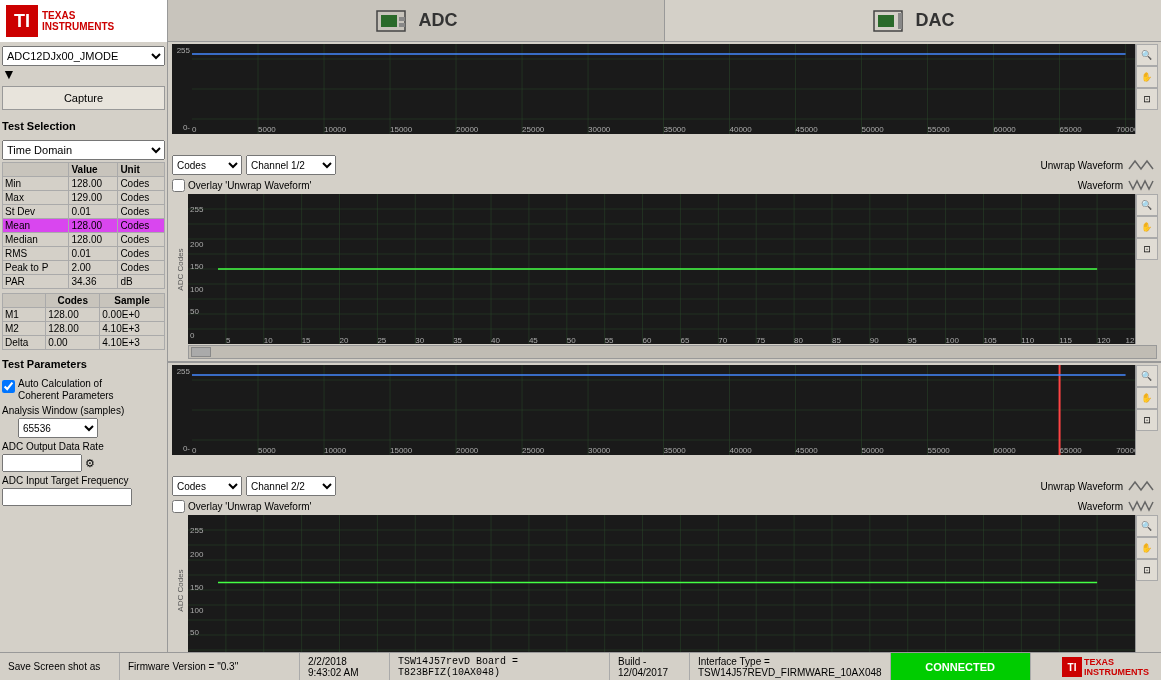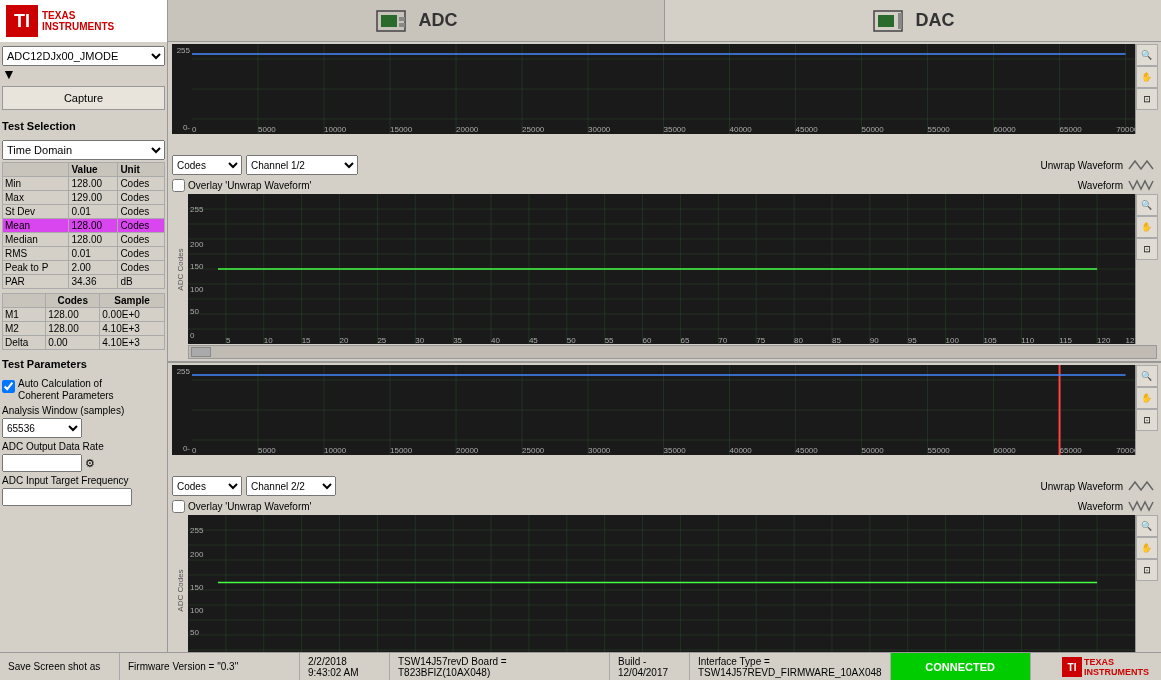--- a/index.html
+++ b/index.html
@@ -210,21 +210,21 @@
     <div class="test-params">
       <div class="section-label">Test Parameters</div>
       <div style="display:flex; align-items:flex-start; margin:2px 0;">
         <input type="checkbox" checked="" style="margin-top: 2px;">
         <label style="font-size:10px; line-height:1.2;">
           <span>Auto Calculation of</span><br>
           <span>Coherent Parameters</span>
         </label>
       </div>
       <div style="font-size:10px; margin-top:3px;">Analysis Window (samples)</div>
-      <div style="display:flex; align-items:center; margin:2px 0;">
+      <div style="display:flex; align-items:center; margin:2px 16px;">
         <select style="width:80px; height:20px; font-size:10px;">
           <option>65536</option>
         </select>
       </div>
       <div style="font-size:10px; margin-top:3px;">ADC Output Data Rate</div>
       <div style="display:flex; align-items:center; margin:2px 0;">
         <input type="text" style="width: 80px; height: 18px; font-size: 10px;">
         <span style="margin-left:3px; cursor:pointer;">⚙</span>
       </div>
       <div style="font-size:10px; margin-top:3px;">ADC Input Target Frequency</div>
@@ -288,21 +288,21 @@
             <div class="chart-btn">✋</div>
             <div class="chart-btn">⊡</div>
           </div>
         </div>
       </div>
 
       <div style="display:flex; align-items:center; padding:1px 4px; background:#d4d0c8;">
         <select style="height:20px; font-size:10px; margin-right:4px; width:70px;">
           <option>Codes</option>
         </select>
-        <select style="height:20px; font-size:10px; width:112px;">
+        <select style="height:20px; font-size:10px; width:90px;">
           <option>Channel 1/2</option>
         </select>
         <span style="margin-left:auto; font-size:10px; display:flex; align-items:center;">
           <span>Unwrap Waveform</span>
           <svg width="30" height="16" style="margin-left:4px;">
             <polyline points="2,12 8,4 14,12 20,4 26,12" fill="none" stroke="#666" stroke-width="1.5"></polyline>
           </svg>
         </span>
       </div>
 
@@ -575,21 +575,21 @@
 <div id="status-bar">
   <div class="status-item status-save">
     <span>Save Screen shot as</span>
   </div>
   <div class="status-item" style="flex:0 0 180px;">
     <span>Firmware Version = "0.3"</span>
   </div>
   <div class="status-item" style="flex:0 0 90px;">
     <span>2/2/2018 9:43:02 AM</span>
   </div>
-  <div class="status-item" style="flex:0 0 220px;">
+  <div class="status-item" style="flex:0 0 220px;font-family:Liberation Mono, monospace;">
     <span>TSW14J57revD Board = T823BFIZ(10AX048)</span>
   </div>
   <div class="status-item" style="flex:0 0 80px;">
     <span>Build - 12/04/2017</span>
   </div>
   <div class="status-item" style="flex:1;">
     <span>Interface Type = TSW14J57REVD_FIRMWARE_10AX048</span>
   </div>
   <div class="status-item connected">
     <span>CONNECTED</span>

